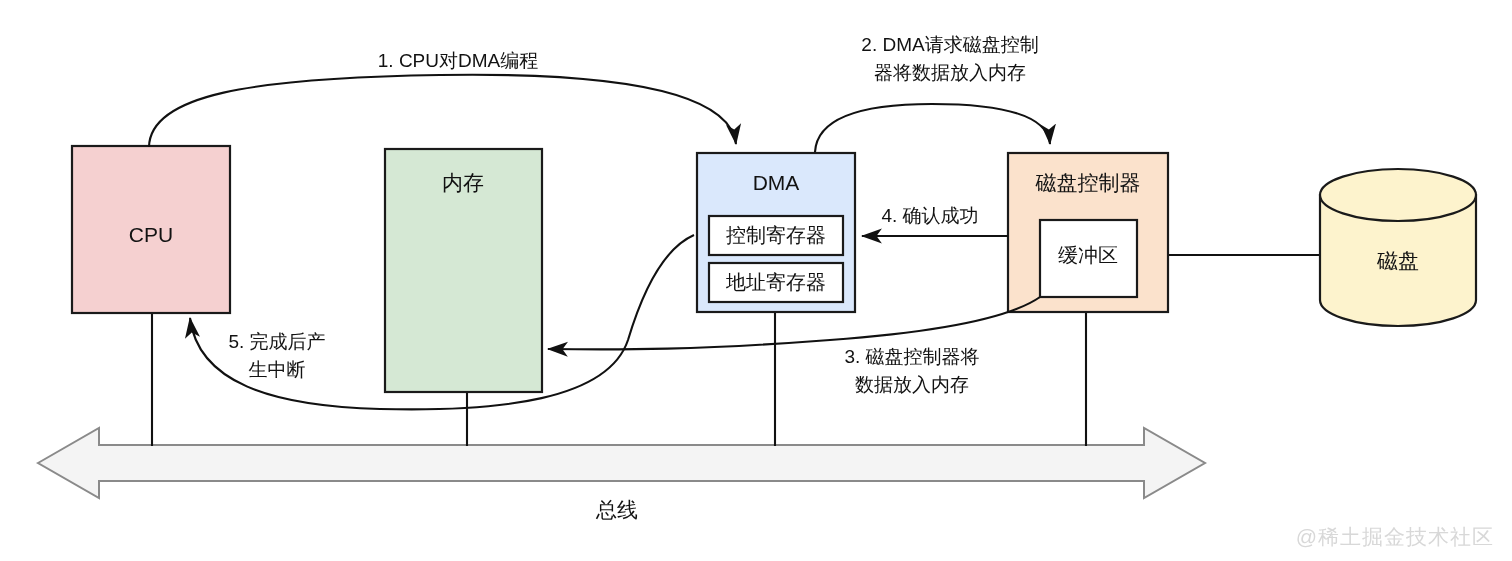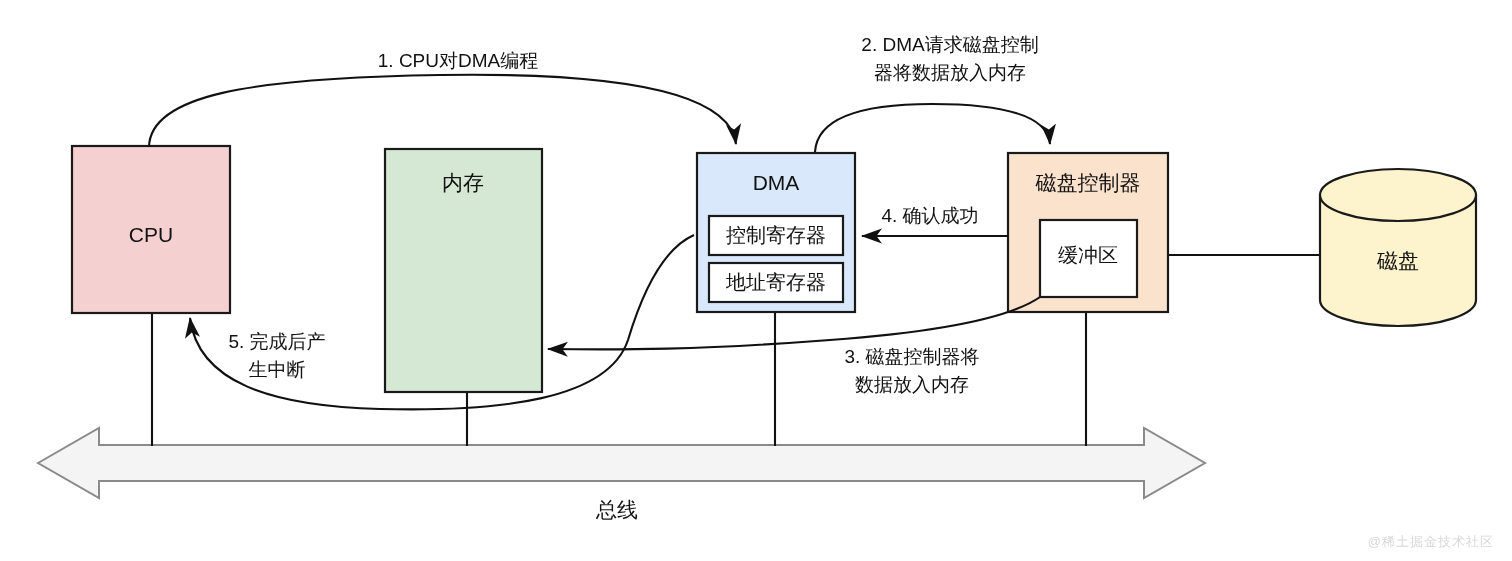--- a/index.html
+++ b/index.html
@@ -72,21 +72,21 @@
     fill: #f4f4f4;
     stroke: #8a8a8a;
     stroke-width: 2;
     stroke-linejoin: miter;
   }
   .watermark {
     position: absolute;
     right: 18px;
     bottom: 10px;
     font-family: "Liberation Sans", "DejaVu Sans", sans-serif;
-    font-size: 13px;
+    font-size: 21px;
     color: #d8d8d8;
     letter-spacing: 1px;
     user-select: none;
   }
 </style>
 </head>
 <body>
 
 <div id="canvas">
 

